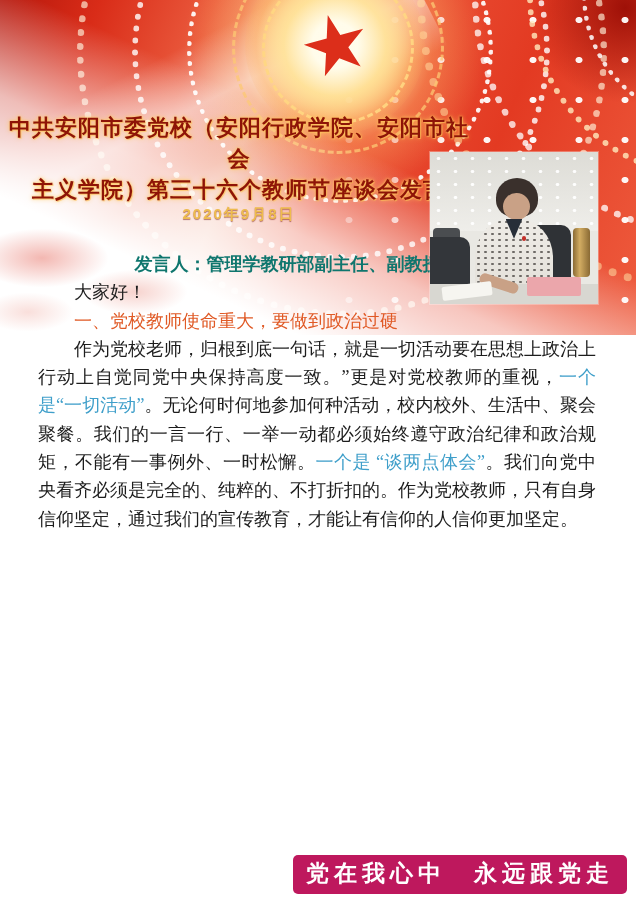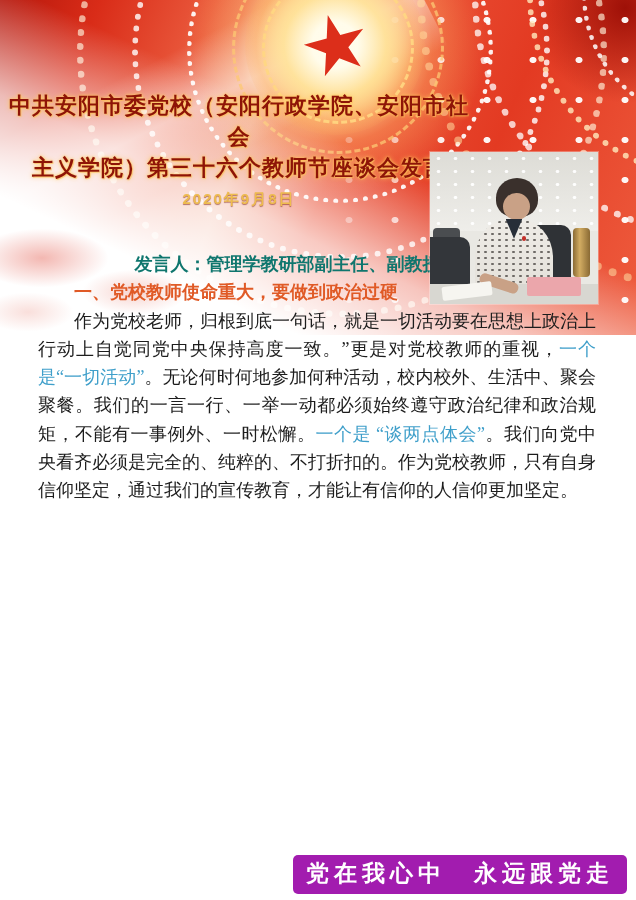--- a/index.html
+++ b/index.html
@@ -37,25 +37,25 @@
     mask-image:linear-gradient(100deg, transparent 0%, #000 40%);}
   .streak{position:absolute;left:-90px;top:55px;width:540px;height:120px;transform:rotate(-27deg);
     background:linear-gradient(rgba(255,255,255,0), rgba(255,255,255,.5), rgba(255,255,255,0));}
   .hdr::after{content:"";position:absolute;inset:0;
     background:
       radial-gradient(ellipse 95px 42px at 42px 258px, rgba(231,112,100,.5), transparent 70%),
       radial-gradient(ellipse 75px 32px at 135px 292px, rgba(236,150,138,.42), transparent 70%),
       radial-gradient(ellipse 65px 28px at 28px 312px, rgba(240,170,160,.38), transparent 70%),
       linear-gradient(205deg, rgba(255,255,255,0) 44%, rgba(255,255,255,.7) 62%, #ffffff 78%);}
 
-  .title-wrap{position:absolute;top:90px;left:0;width:478px;text-align:center;z-index:6;
+  .title-wrap{position:absolute;top:112px;left:0;width:478px;text-align:center;z-index:6;
     font-family:"Liberation Sans",sans-serif;}
   .title-line{font-size:22px;font-weight:bold;color:#8e1407;line-height:31px;letter-spacing:1px;
     text-shadow:0 0 5px rgba(255,205,100,.95),0 0 2px rgba(255,185,75,.9),1px 1px 0 rgba(250,190,90,.55);}
-  .hdr-date{margin-top:7px;font-size:15px;font-weight:bold;color:#eebc4e;letter-spacing:2px;
+  .hdr-date{font-size:15px;font-weight:bold;color:#eebc4e;letter-spacing:2px;
     text-shadow:0 1px 1px rgba(120,20,10,.55);}
 
   
   .photo{position:absolute;left:430px;top:152px;width:168px;height:152px;overflow:hidden;z-index:7;
     background:#e9e8e3;box-shadow:0 0 0 1px rgba(255,255,255,.3);}
   .ph-ceiling{position:absolute;left:0;top:0;right:0;height:52%;
     background-image:radial-gradient(rgba(255,255,255,.95) 1.5px, rgba(255,255,255,0) 2.2px),
       linear-gradient(#dddcd6,#efeeea);background-size:17px 13px,100% 100%;}
   .ph-chair-far{position:absolute;left:2%;top:50%;width:16%;height:22%;background:#4a4d50;border-radius:4px;}
   .ph-chair-l{position:absolute;left:-8%;top:56%;width:32%;height:46%;background:#33363a;border-radius:10px;}
@@ -76,25 +76,25 @@
     transform:rotate(-7deg);border-radius:2px;}
   .ph-pink{position:absolute;right:10%;bottom:5%;width:32%;height:13%;background:#eba6ab;border-radius:2px;}
   .ph-thermos{position:absolute;right:5%;top:50%;width:10%;height:32%;border-radius:4px;
     background:linear-gradient(90deg,#8a6a34,#d2ac62 40%,#8a6a34);}
 
   
   .content{position:absolute;top:250px;left:38px;width:558px;z-index:5;
     font-size:18px;line-height:28.3px;color:#1d1d1d;text-align:justify;}
   .speaker{font-family:"Liberation Sans",sans-serif;font-weight:bold;color:#0f766e;text-align:center;}
   .para{text-indent:2em;}
-  .section-heading{text-indent:2em;font-weight:bold;color:#e05a26;text-align:left;}
+  .section-heading{text-indent:2em;font-weight:normal;color:#e05a26;text-align:left;}
   .kw{color:#3f9fca;}
 
   
-  .banner{position:absolute;top:855px;right:9px;z-index:8;background:#a21caf;color:#ffffff;
+  .banner{position:absolute;top:855px;right:9px;z-index:8;background:#be185d;color:#ffffff;
     font-family:"Liberation Sans",sans-serif;font-weight:bold;font-size:23px;letter-spacing:5px;
     padding:3px 13px 5px;border-radius:5px;}
 </style>
 </head>
 <body>
 
 <div class="page">
 
   <div class="hdr">
     <div class="streak"></div>
@@ -130,19 +130,20 @@
     <div class="ph-badge"></div>
     <div class="ph-thermos"></div>
     <div class="ph-table"></div>
     <div class="ph-arm"></div>
     <div class="ph-paper"></div>
     <div class="ph-pink"></div>
   </div>
 
   <div class="content">
     <div class="speaker">发言人：管理学教研部副主任、副教授 聂广睿</div>
+    <div class="para">大家好！</div>
     <div class="section-heading">一、党校教师使命重大，要做到政治过硬</div>
     <div class="para"><span>作为党校老师，归根到底一句话，就是一切活动要在思想上政治上行动上自觉同党中央保持高度一致。”更是对党校教师的重视，</span><span class="kw">一个是“一切活动”</span><span>。无论何时何地参加何种活动，校内校外、生活中、聚会聚餐。我们的一言一行、一举一动都必须始终遵守政治纪律和政治规矩，不能有一事例外、一时松懈。</span><span class="kw">一个是 “谈两点体会”</span><span>。我们向党中央看齐必须是完全的、纯粹的、不打折扣的。作为党校教师，只有自身信仰坚定，通过我们的宣传教育，才能让有信仰的人信仰更加坚定。</span></div>
   </div>
 
   <div class="banner">党在我心中　永远跟党走</div>
 
 </div>
 
 </body></html>

